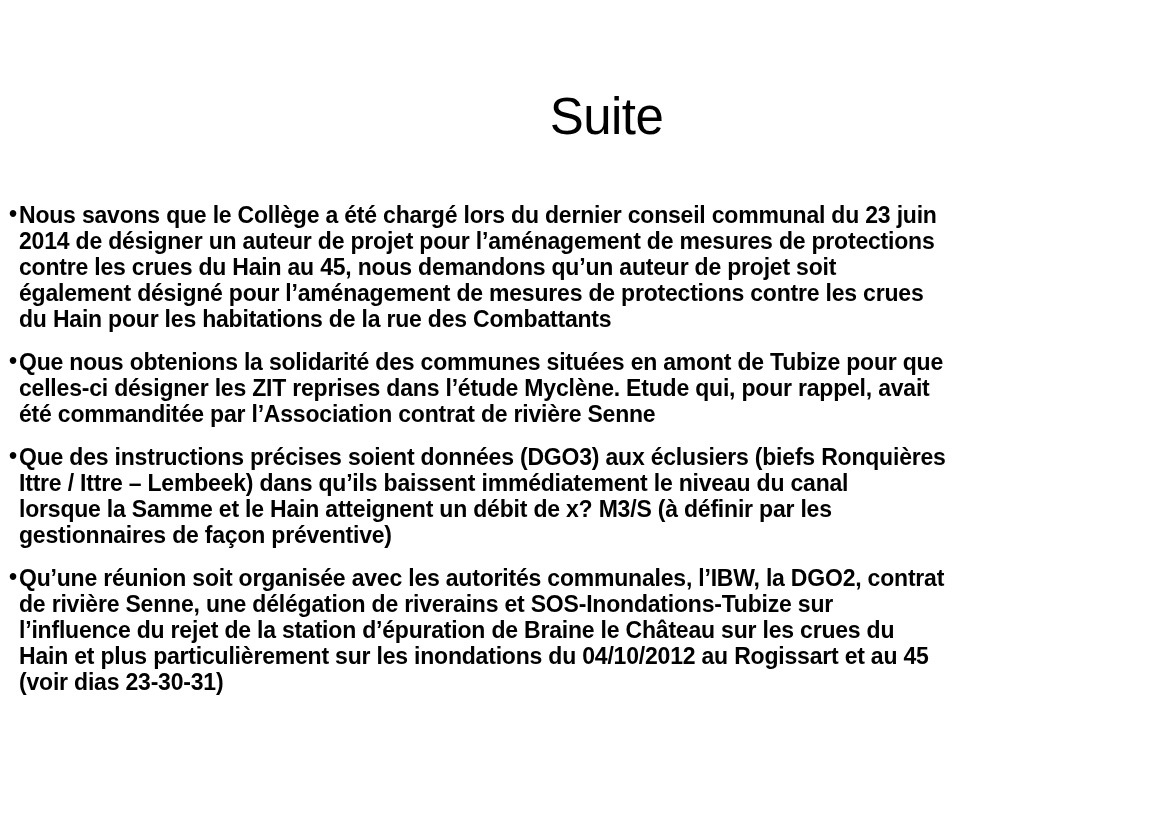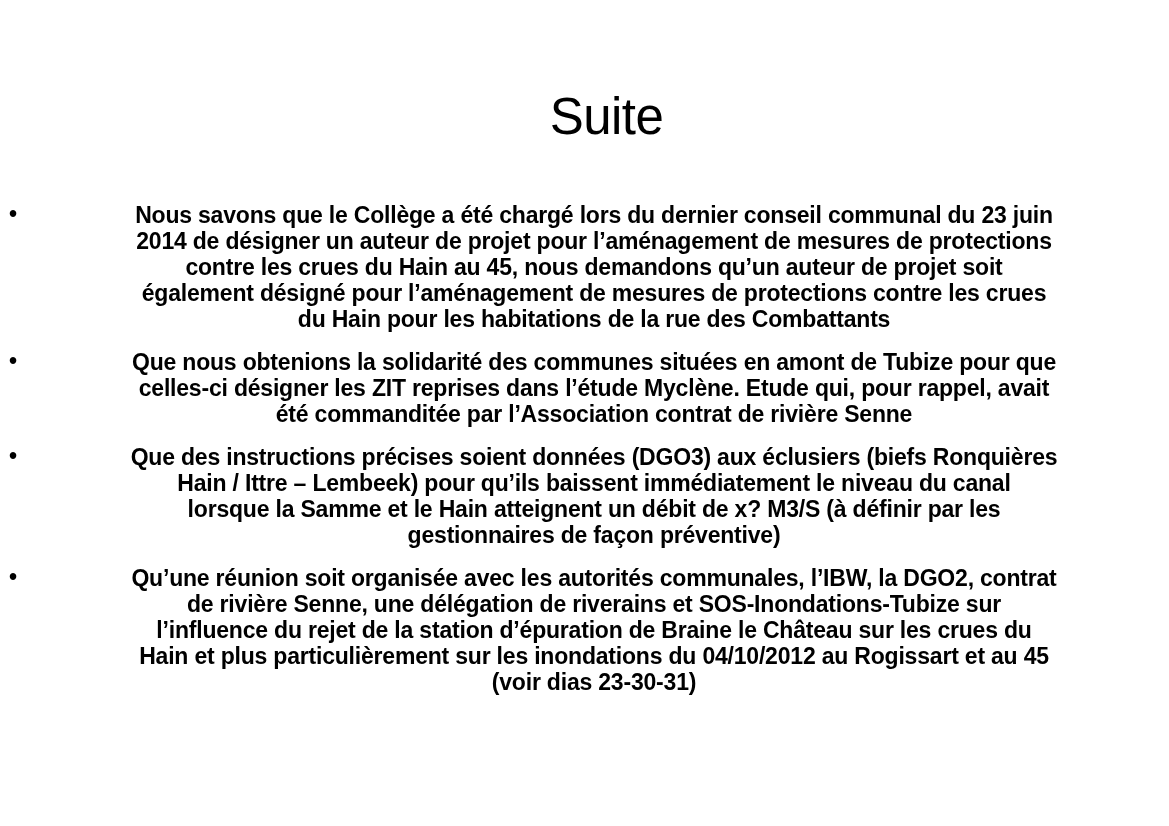--- a/index.html
+++ b/index.html
@@ -46,21 +46,20 @@
   }
   .bullet-marker {
     position: absolute;
     left: 9px;
     top: -1px;
     font-weight: 700;
   }
   .bullet-text {
     display: block;
     white-space: pre-line;
-    text-align: center;
   }
 </style>
 </head>
 <body>
 
 <div class="slide">
 
   <div class="slide-title">Suite</div>
 
   <div class="bullet-list">
@@ -77,21 +76,21 @@
     <div class="bullet-item">
       <span class="bullet-marker">•</span>
       <span class="bullet-text">Que nous obtenions la solidarité des communes situées en amont de Tubize pour que
 celles-ci désigner les ZIT reprises dans l’étude Myclène. Etude qui, pour rappel, avait
 été commanditée par l’Association contrat de rivière Senne</span>
     </div>
 
     <div class="bullet-item">
       <span class="bullet-marker">•</span>
       <span class="bullet-text">Que des instructions précises soient données (DGO3) aux éclusiers (biefs Ronquières
-Hain / Ittre – Lembeek) pour qu’ils baissent immédiatement le niveau du canal
+Ittre / Ittre – Lembeek) dans qu’ils baissent immédiatement le niveau du canal
 lorsque la Samme et le Hain atteignent un débit de x? M3/S (à définir par les
 gestionnaires de façon préventive)</span>
     </div>
 
     <div class="bullet-item">
       <span class="bullet-marker">•</span>
       <span class="bullet-text">Qu’une réunion soit organisée avec les autorités communales, l’IBW, la DGO2, contrat
 de rivière Senne, une délégation de riverains et SOS-Inondations-Tubize sur
 l’influence du rejet de la station d’épuration de Braine le Château sur les crues du
 Hain et plus particulièrement sur les inondations du 04/10/2012 au Rogissart et au 45

